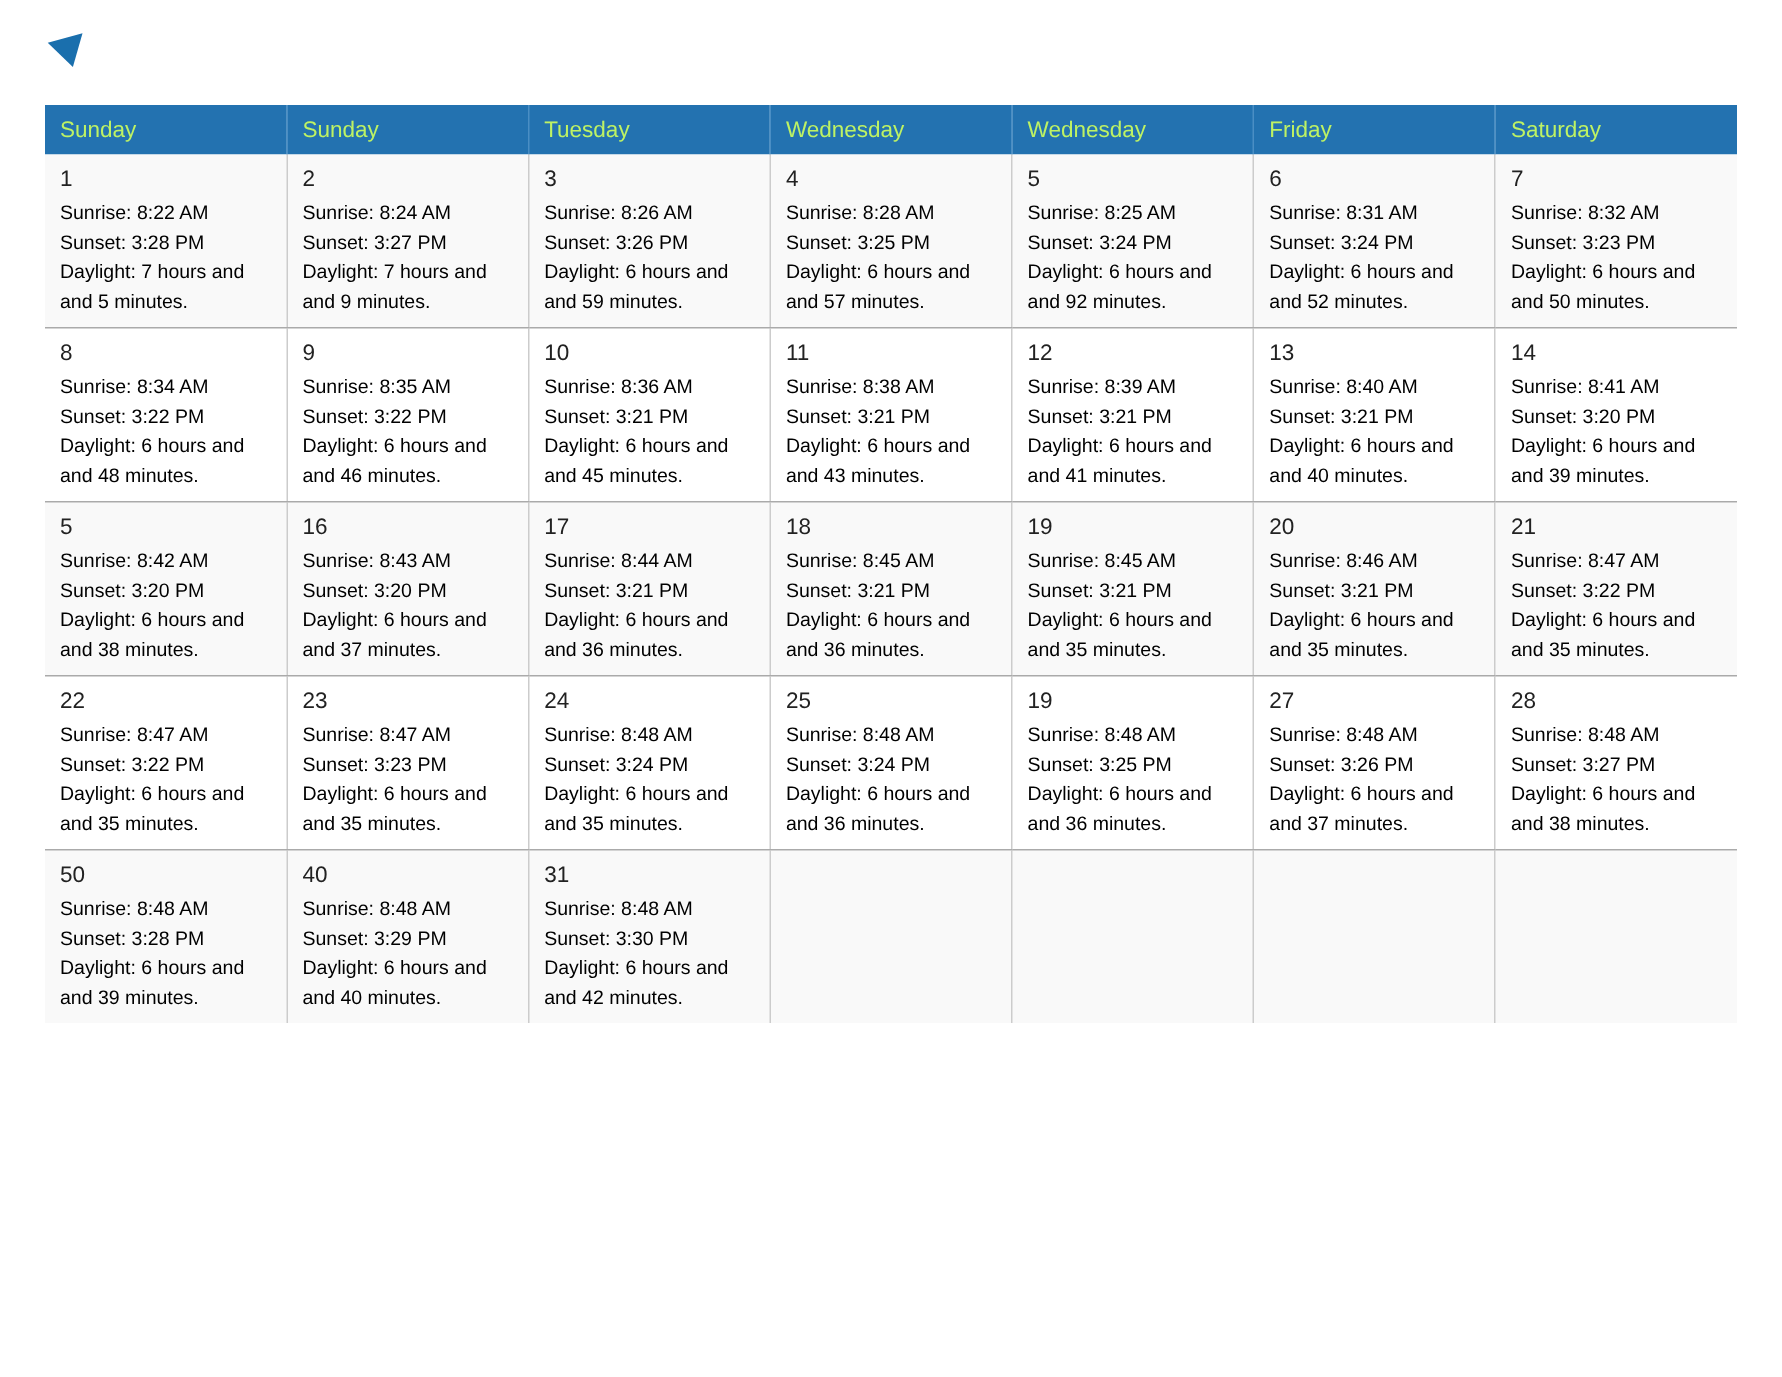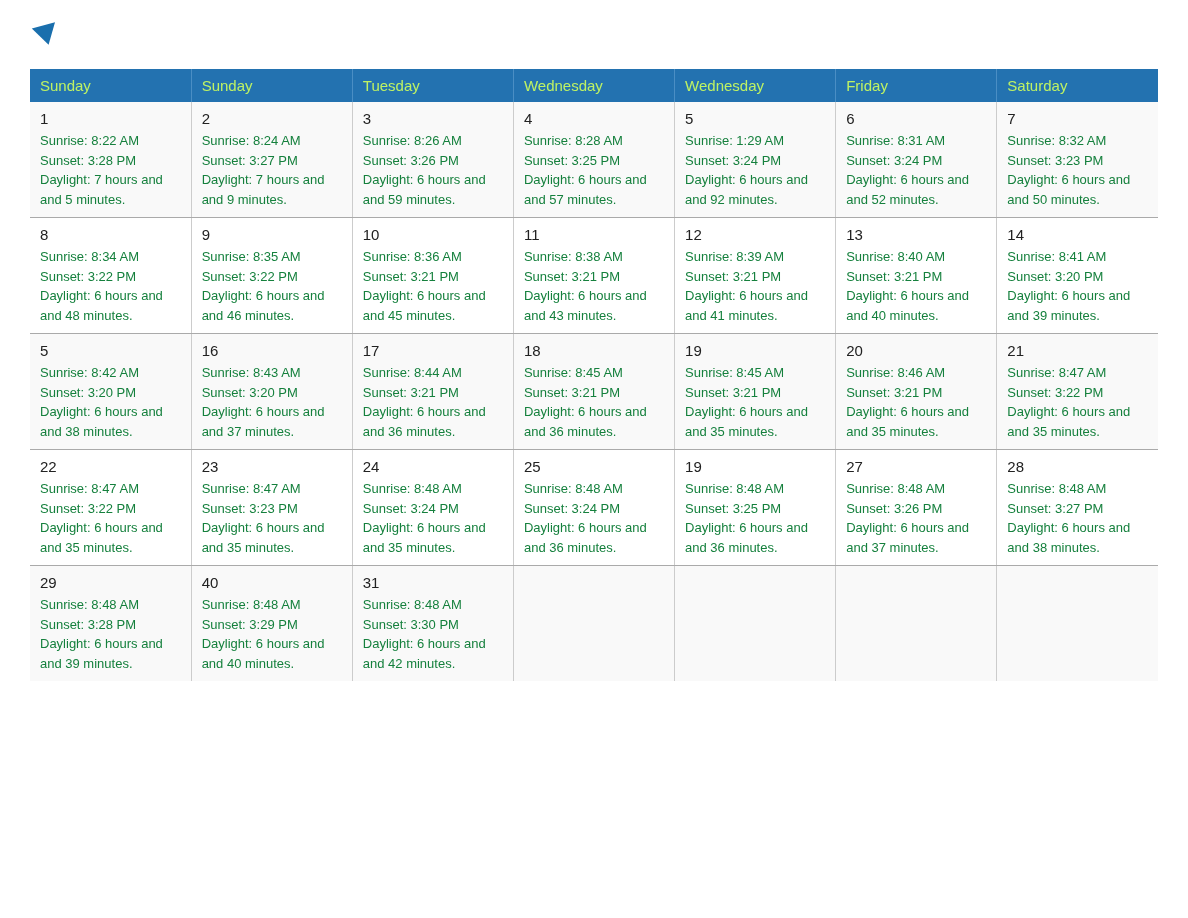--- a/index.html
+++ b/index.html
@@ -94,21 +94,21 @@
     }
     .day-number {
       font-size: 15px;
       font-weight: normal;
       color: #222;
       display: block;
       margin-bottom: 4px;
     }
     .day-info {
       font-size: 13px;
-      color: #15803d;
+      color: #000000;
       line-height: 1.5;
     }
     .empty-cell {
       background: #fff;
     }
     tbody tr:nth-child(odd) td {
       background-color: #f9f9f9;
     }
     tbody tr:nth-child(even) td {
       background-color: #fff;
@@ -157,21 +157,21 @@
         <td>
           <span class="day-number">3</span>
           <div class="day-info"><span>Sunrise: 8:26 AM</span><br><span>Sunset: 3:26 PM</span><br><span>Daylight: 6 hours and</span><br><span>and 59 minutes.</span></div>
         </td>
         <td>
           <span class="day-number">4</span>
           <div class="day-info"><span>Sunrise: 8:28 AM</span><br><span>Sunset: 3:25 PM</span><br><span>Daylight: 6 hours and</span><br><span>and 57 minutes.</span></div>
         </td>
         <td>
           <span class="day-number">5</span>
-          <div class="day-info"><span>Sunrise: 1:29 AM</span><br><span>Sunset: 3:24 PM</span><br><span>Daylight: 6 hours and</span><br><span>and 92 minutes.</span></div>
+          <div class="day-info"><span>Sunrise: 8:25 AM</span><br><span>Sunset: 3:24 PM</span><br><span>Daylight: 6 hours and</span><br><span>and 92 minutes.</span></div>
         </td>
         <td>
           <span class="day-number">6</span>
           <div class="day-info"><span>Sunrise: 8:31 AM</span><br><span>Sunset: 3:24 PM</span><br><span>Daylight: 6 hours and</span><br><span>and 52 minutes.</span></div>
         </td>
         <td>
           <span class="day-number">7</span>
           <div class="day-info"><span>Sunrise: 8:32 AM</span><br><span>Sunset: 3:23 PM</span><br><span>Daylight: 6 hours and</span><br><span>and 50 minutes.</span></div>
         </td>
       </tr>
@@ -260,21 +260,21 @@
           <span class="day-number">27</span>
           <div class="day-info"><span>Sunrise: 8:48 AM</span><br><span>Sunset: 3:26 PM</span><br><span>Daylight: 6 hours and</span><br><span>and 37 minutes.</span></div>
         </td>
         <td>
           <span class="day-number">28</span>
           <div class="day-info"><span>Sunrise: 8:48 AM</span><br><span>Sunset: 3:27 PM</span><br><span>Daylight: 6 hours and</span><br><span>and 38 minutes.</span></div>
         </td>
       </tr>
       <tr>
         <td>
-          <span class="day-number">29</span>
+          <span class="day-number">50</span>
           <div class="day-info"><span>Sunrise: 8:48 AM</span><br><span>Sunset: 3:28 PM</span><br><span>Daylight: 6 hours and</span><br><span>and 39 minutes.</span></div>
         </td>
         <td>
           <span class="day-number">40</span>
           <div class="day-info"><span>Sunrise: 8:48 AM</span><br><span>Sunset: 3:29 PM</span><br><span>Daylight: 6 hours and</span><br><span>and 40 minutes.</span></div>
         </td>
         <td>
           <span class="day-number">31</span>
           <div class="day-info"><span>Sunrise: 8:48 AM</span><br><span>Sunset: 3:30 PM</span><br><span>Daylight: 6 hours and</span><br><span>and 42 minutes.</span></div>
         </td>

